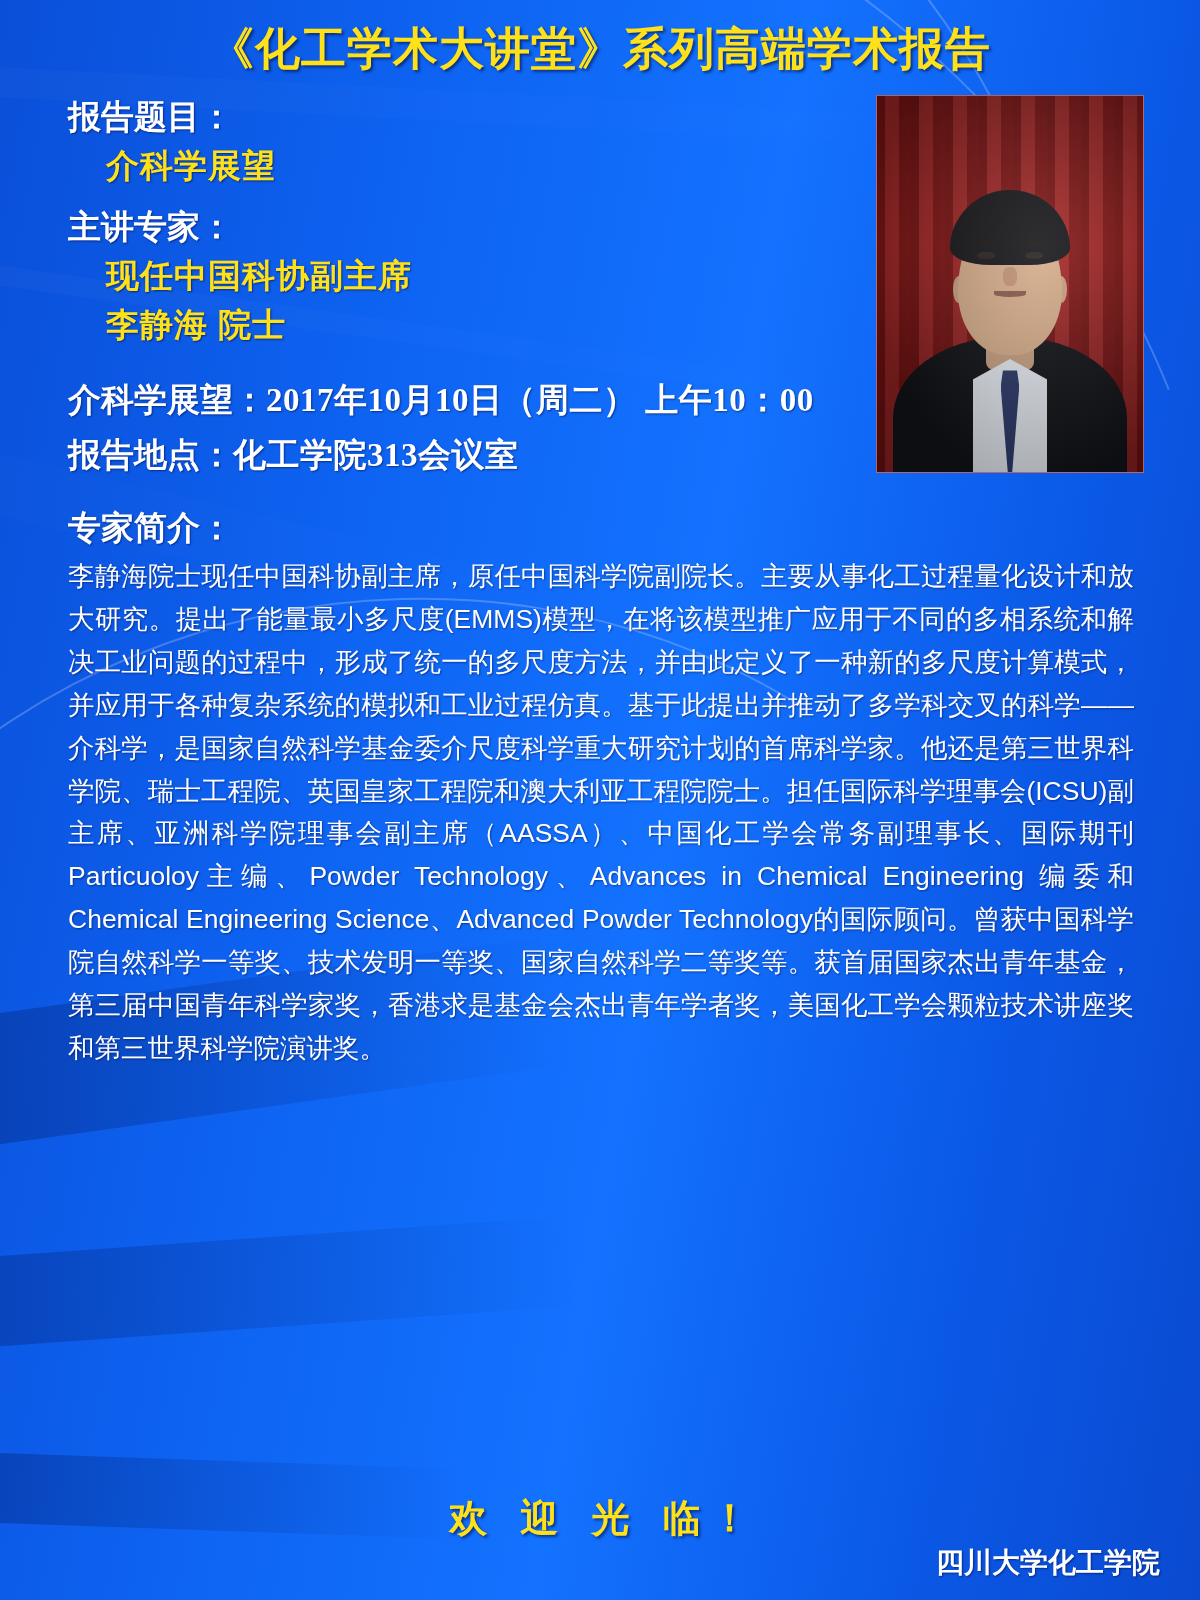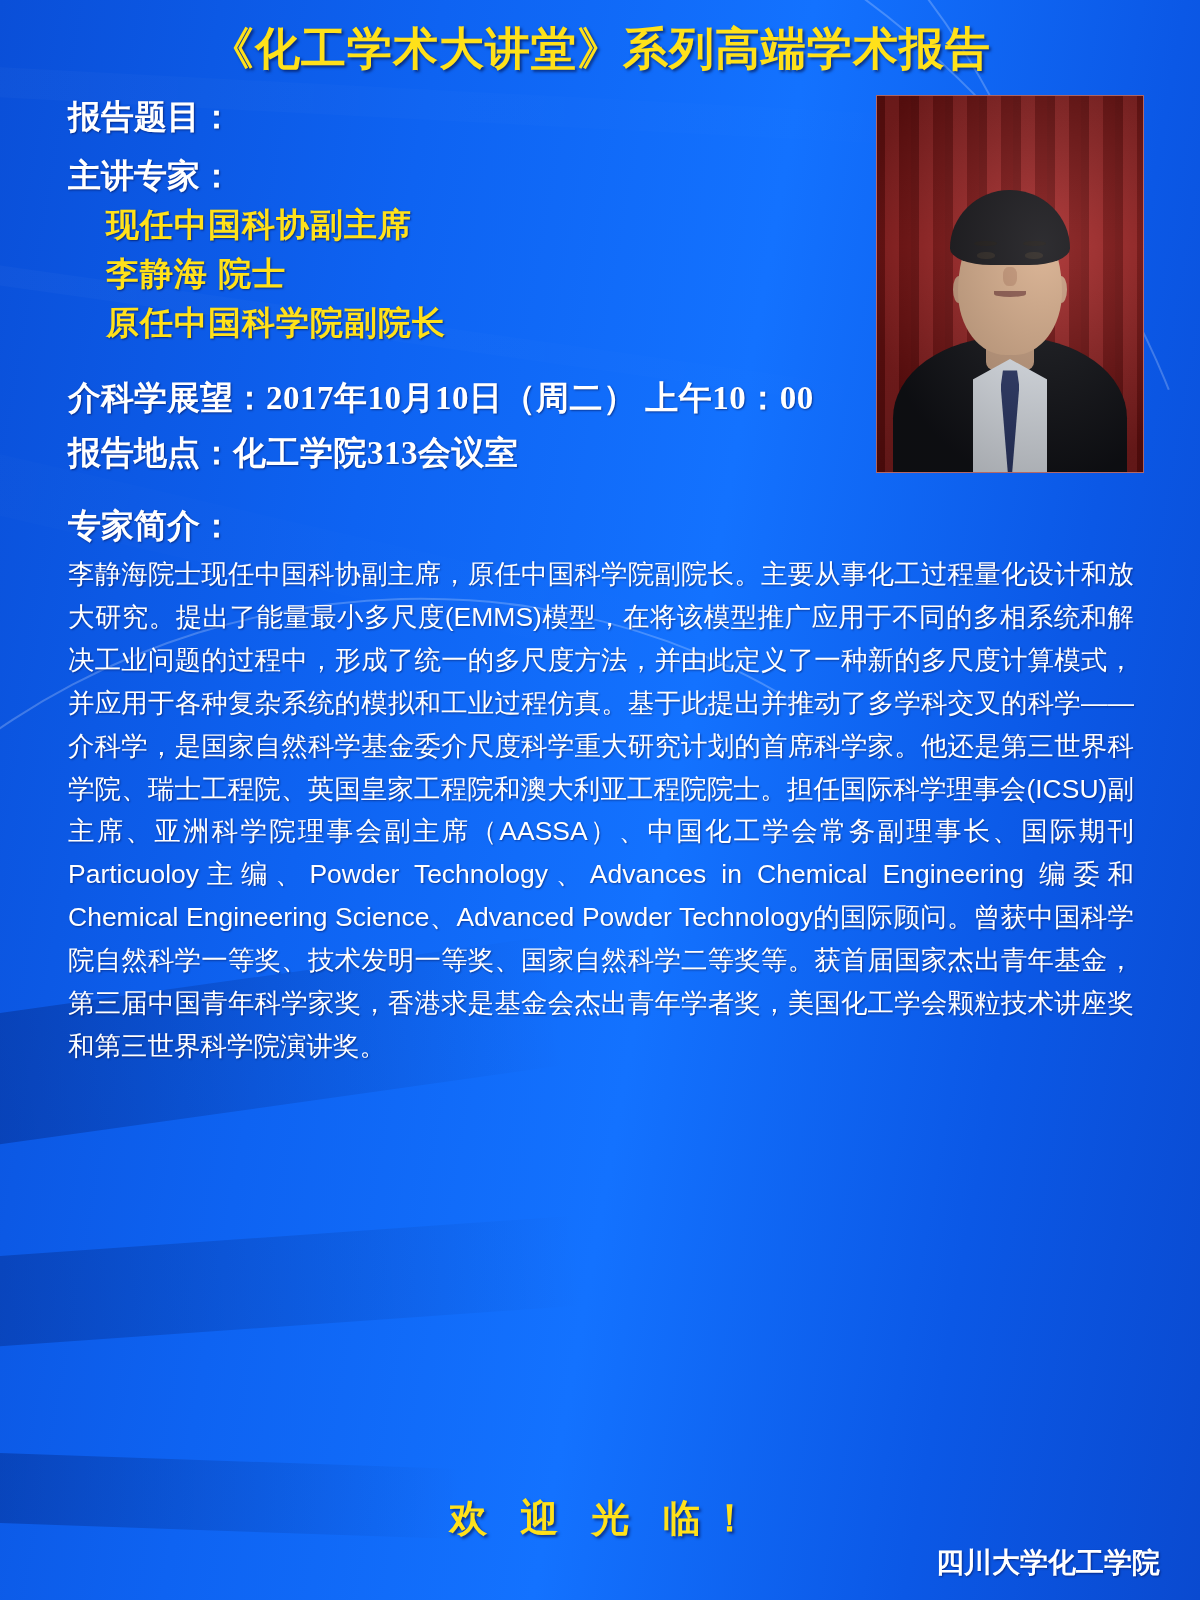--- a/index.html
+++ b/index.html
@@ -287,27 +287,27 @@
           <div class="p-eye-r"></div>
           <div class="p-nose"></div>
           <div class="p-mouth"></div>
         </div>
         <div class="p-shadow"></div>
       </div>
 
       <div style="height:18px"></div>
 
       <div class="label-row">报告题目：</div>
+      <div class="yellow-item">介科学展望</div>
 
       <div style="height:12px"></div>
 
       <div class="label-row">主讲专家：</div>
       <div class="yellow-item">现任中国科协副主席</div>
       <div class="yellow-item">李静海  院士</div>
-      <div class="yellow-item">原任中国科学院副院长</div>
 
       <div style="height:26px"></div>
 
       <div class="info-row">
         <span>介科学展望：</span><span class="val">2017年10月10日（周二）  上午10：00</span>
       </div>
       <div class="info-row">
         <span>报告地点：</span><span class="val">化工学院313会议室</span>
       </div>
 

